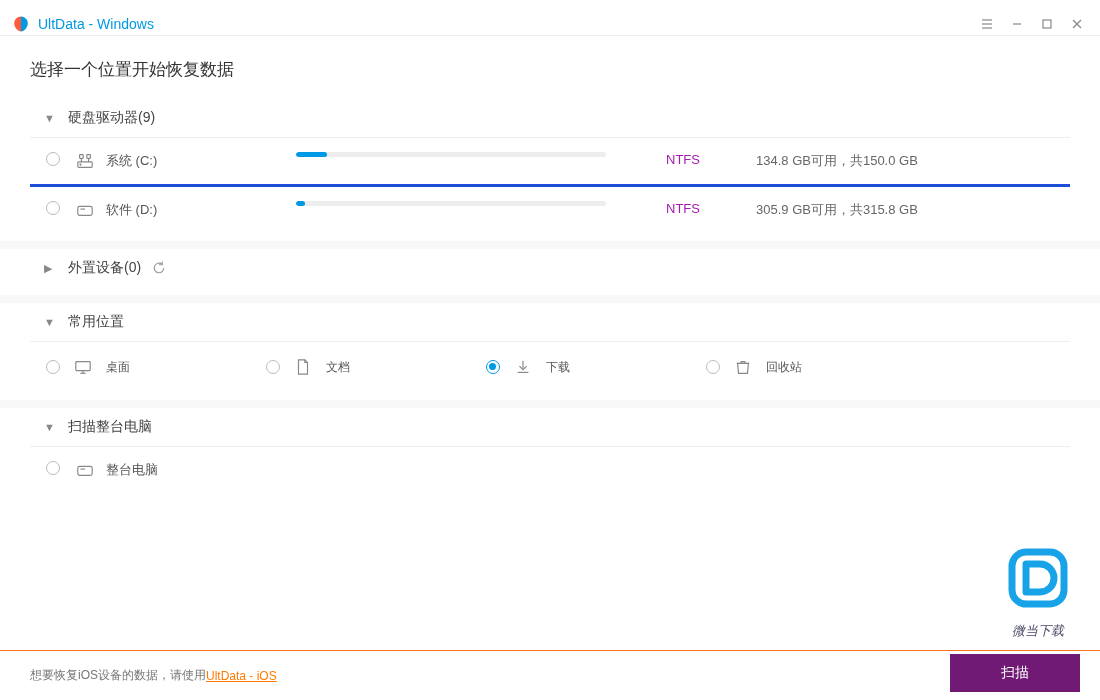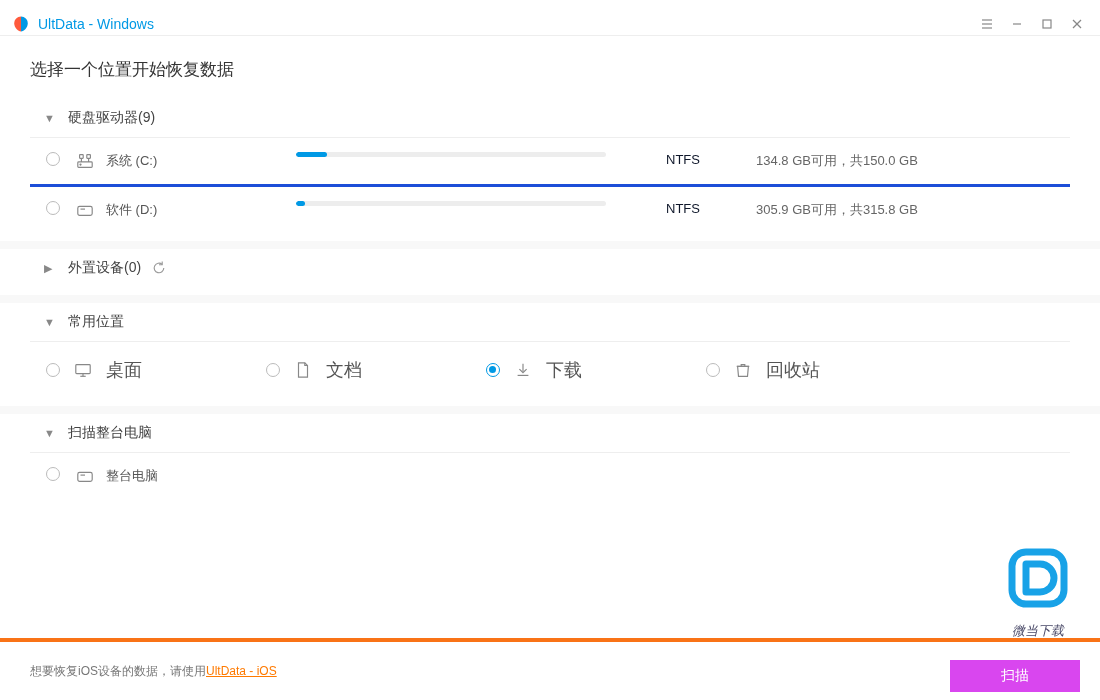--- a/index.html
+++ b/index.html
@@ -25,34 +25,34 @@
 .row + .row { border-top: 3px solid #1d4ed8; }
 
 .radio { width: 14px; height: 14px; border: 1.5px solid #bbb; border-radius: 50%; margin-right: 16px; cursor: pointer; position: relative; flex-shrink: 0; }
 .radio.selected { border-color: #0099e5; }
 .radio.selected::after { content: ""; position: absolute; top: 2px; left: 2px; width: 7px; height: 7px; background: #0099e5; border-radius: 50%; }
 
 .drive-icon { width: 18px; height: 18px; margin-right: 12px; flex-shrink: 0; }
 .drive-name { width: 190px; }
 .usage-bar { width: 310px; height: 5px; background: #ededed; border-radius: 3px; overflow: hidden; margin-right: 60px; }
 .usage-fill { height: 100%; background: #0099e5; border-radius: 3px; }
-.fs { width: 90px; color: #0f172a; }
+.fs { width: 90px; color: #a21caf; }
 .space { color: #666; }
 
 .locrow { display: flex; align-items: center; padding: 16px 16px; }
-.loc { display: flex; align-items: center; width: 220px; font-size: 18px; color: #555; }
+.loc { display: flex; align-items: center; width: 220px; font-size: 12px; color: #555; }
 .loc .radio { margin-right: 14px; }
 .loc .icon { width: 18px; height: 18px; margin-right: 14px; }
 
 .section-body { background: #fff; }
 .gap { height: 8px; background: #f8f8f8; margin: 0 -30px; }
 
-.footer { position: absolute; bottom: 0; left: 0; right: 0; height: 62px; border-top: 4px solid #f97316; display: flex; align-items: center; padding: 0 30px; font-size: 12px; color: #777; }
+.footer { position: absolute; bottom: 0; left: 0; right: 0; height: 50px; border-top: 1px solid #f97316; display: flex; align-items: center; padding: 0 30px; font-size: 12px; color: #777; }
 .footer a { color: #ff7a00; text-decoration: underline; }
-.scan-btn { position: absolute; right: 20px; bottom: 8px; width: 130px; height: 32px; background: #d946ef; color: #fff; border: none; font-size: 14px; cursor: pointer; }
+.scan-btn { position: absolute; right: 20px; bottom: 8px; width: 130px; height: 38px; background: #701a75; color: #fff; border: none; font-size: 14px; cursor: pointer; }
 
 .watermark-logo { position: absolute; right: 30px; bottom: 60px; text-align: center; opacity: 0.9; }
 .watermark-logo .wmtext { font-size: 13px; color: #335; margin-top: 8px; font-weight: 500; font-style: italic; }
 
 .spin { animation: spin 2s linear infinite; transform-origin: center; }
 @keyframes spin { to { transform: rotate(360deg); } }
 </style>
 </head>
 <body>
 

